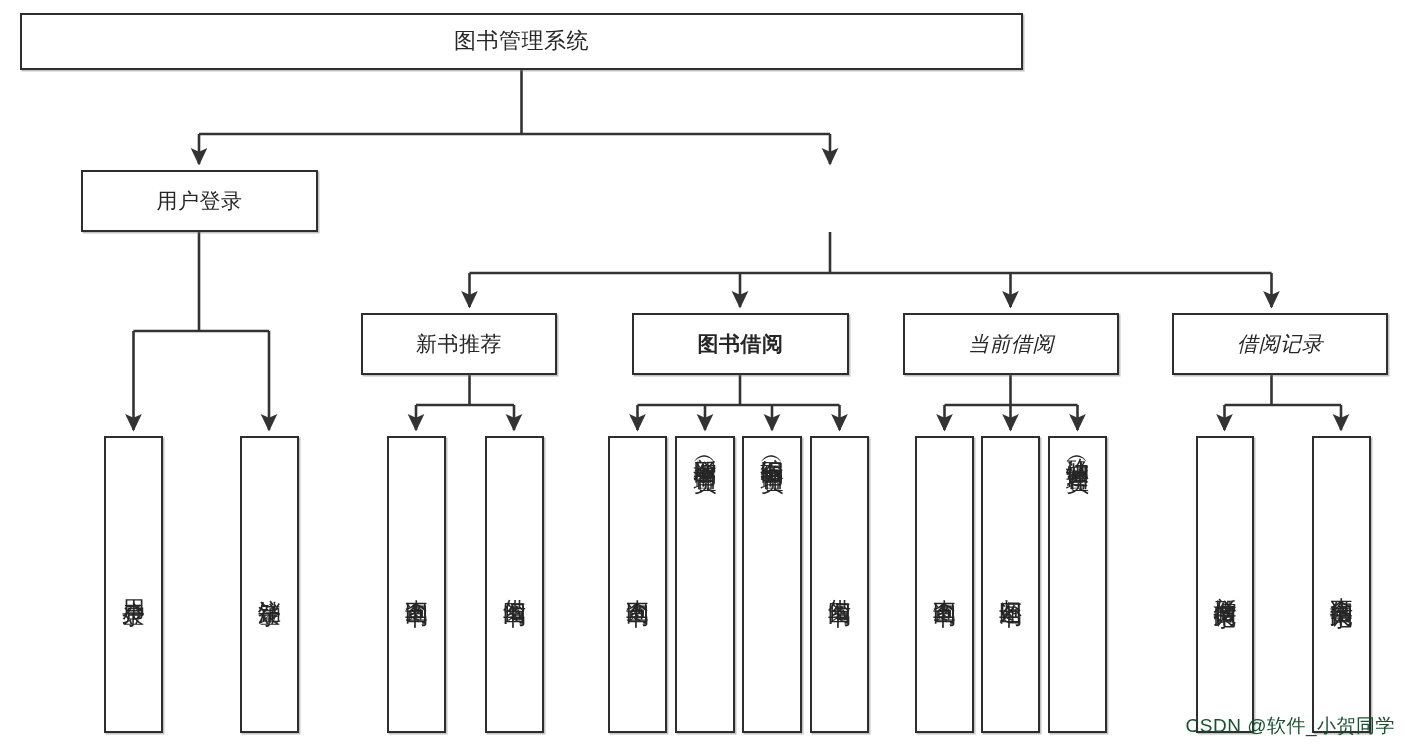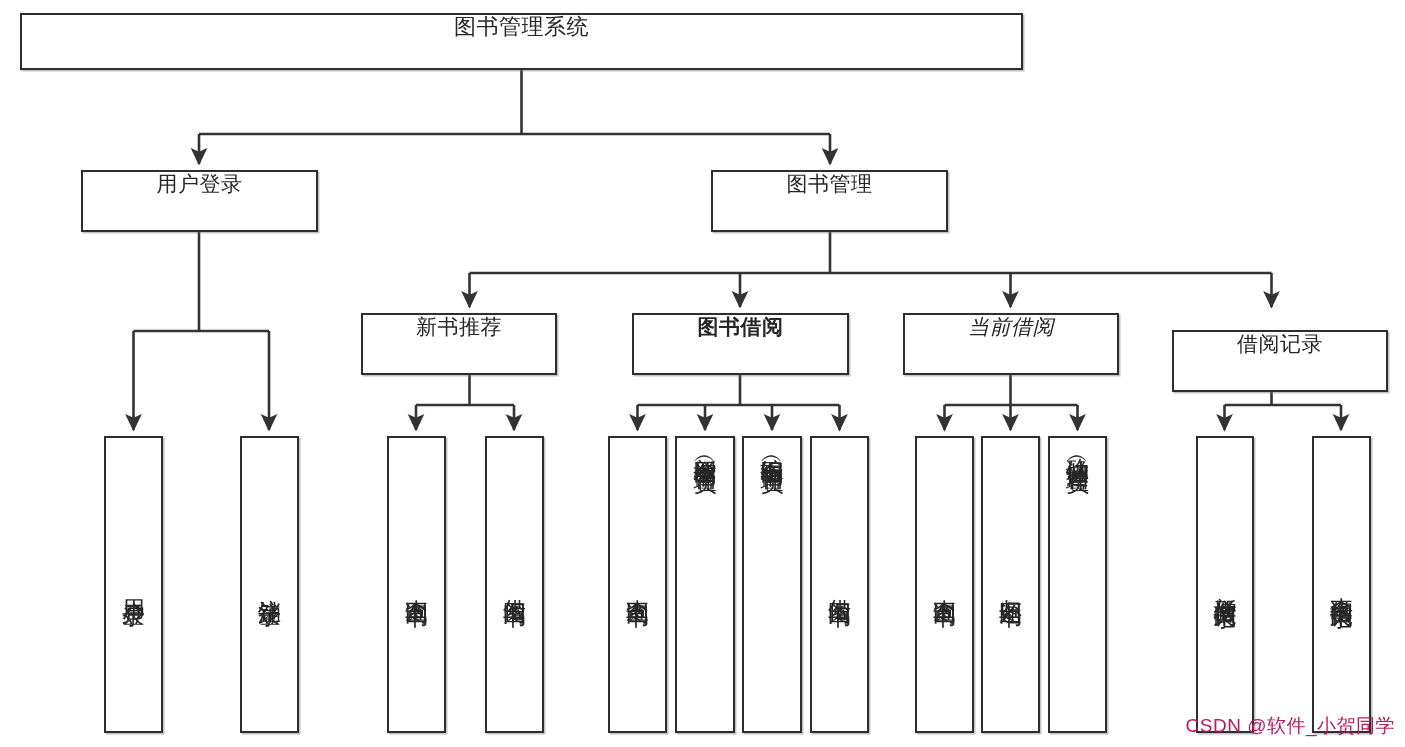--- a/index.html
+++ b/index.html
@@ -26,20 +26,21 @@
     width: 1405px;
     height: 747px;
     pointer-events: none;
   }
   .node {
     position: absolute;
     box-sizing: border-box;
     border: 2.5px solid #2e2e2e;
     background: #ffffff;
     display: flex;
+    align-items: center;
     justify-content: center;
     box-shadow: 1.5px 1.5px 0 rgba(120,120,120,0.45);
     z-index: 2;
   }
   .node .label {
     color: #262626;
     text-align: center;
     line-height: 1.12;
     letter-spacing: 0.5px;
     white-space: nowrap;
@@ -69,21 +70,21 @@
     margin-bottom: auto;
   }
   .node.v.top .label {
     margin-top: 2px;
   }
   .watermark {
     position: absolute;
     right: 10px;
     bottom: 8px;
     font-size: 19px;
-    color: #be185d;
+    color: #14532d;
     letter-spacing: 0.5px;
     z-index: 5;
     white-space: nowrap;
   }
 </style>
 </head>
 <body>
 
 <div id="canvas">
 
@@ -138,37 +139,34 @@
   </svg>
 
   <div class="node h root" style="left:20px; top:13px; width:1003px; height:57px;">
     <span class="label">图书管理系统</span>
   </div>
 
   <div class="node h" style="left:81px; top:170px; width:237px; height:62px;">
     <span class="label">用户登录</span>
   </div>
 
-  <div class="node h" style="left:711px; top:170px; width:237px; height:62px;">
-    <span class="label">图书管理</span>
-  </div>
 
   <div class="node h" style="left:361px; top:313px; width:196px; height:62px;">
     <span class="label">新书推荐</span>
   </div>
 
   <div class="node h" style="left:632px; top:313px; width:217px; height:62px;font-weight:bold;">
     <span class="label">图书借阅</span>
   </div>
 
   <div class="node h" style="left:903px; top:313px; width:216px; height:62px;font-style:italic;">
     <span class="label">当前借阅</span>
   </div>
 
-  <div class="node h" style="left:1172px; top:330px; width:216px; height:62px;">
+  <div class="node h" style="left:1172px; top:313px; width:216px; height:62px;font-style:italic;">
     <span class="label">借阅记录</span>
   </div>
 
   <div class="node v center" style="left:104px; top:436px; width:59px; height:297px;">
     <span class="label">用户登录</span>
   </div>
 
   <div class="node v center" style="left:240px; top:436px; width:59px; height:297px;">
     <span class="label">注销登录</span>
   </div>

